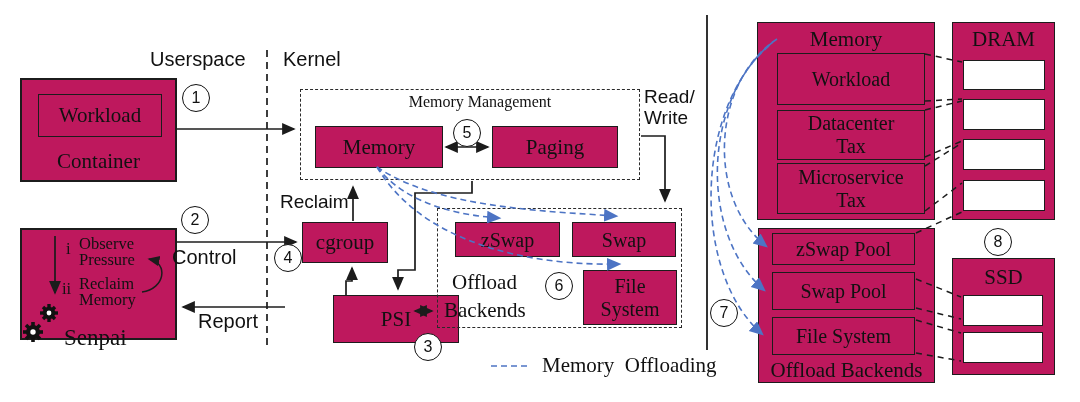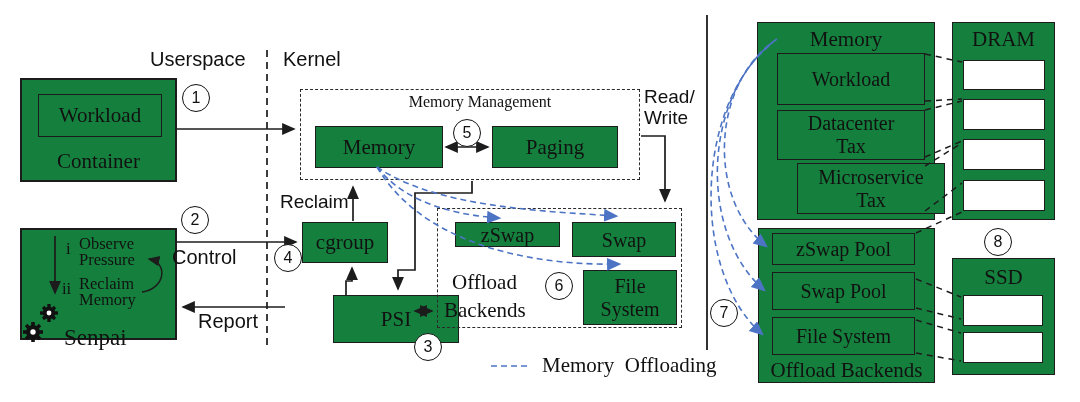--- a/index.html
+++ b/index.html
@@ -1,18 +1,18 @@
 <!DOCTYPE html>
 <html><head>
 <meta charset="utf-8">
 <style>
   html,body{margin:0;padding:0;background:#fff;}
   #stage{position:relative;width:1080px;height:402px;background:#fff;overflow:hidden;
          font-family:"Liberation Serif",serif;color:#111;}
-  .box{position:absolute;border:1.7px solid #1c1c1c;background:#15803d;display:flex;
+  .box{position:absolute;border:1.7px solid #1c1c1c;background:#be185d;display:flex;
        flex-direction:column;align-items:center;justify-content:center;text-align:center;
        box-sizing:border-box;}
   .thick{border-width:2px;}
   .dash{border:1.7px dashed #2a2a2a;background:transparent;}
   .serif{font-family:"Liberation Serif",serif;}
   .sans{font-family:"Liberation Sans",sans-serif;}
   .lbl{position:absolute;white-space:nowrap;}
   .f21{font-size:21px;line-height:23px;}
   .f20{font-size:20px;line-height:22px;}
   .f19{font-size:19px;line-height:21px;}
@@ -72,21 +72,21 @@
   <div class="lbl sans f19" style="left:280px;top:191px;">Reclaim</div>
 
   <div class="box" style="left:302px;top:222px;width:86px;height:41px;">
     <span class="serif f21">cgroup</span>
   </div>
   <div class="box" style="left:285px;top:295px;width:126px;height:48px;margin-left:48px;">
     <span class="serif f21">PSI</span>
   </div>
 
   <div class="box dash" style="left:437px;top:208px;width:245px;height:120px;"></div>
-  <div class="box" style="left:455px;top:222px;width:105px;height:25px;">
+  <div class="box" style="left:455px;top:222px;width:105px;height:35px;">
     <span class="serif f20">zSwap</span>
   </div>
   <div class="box" style="left:572px;top:222px;width:104px;height:35px;">
     <span class="serif f20">Swap</span>
   </div>
   <div class="lbl serif f21" style="left:452px;top:271px;">Offload</div>
   <div class="lbl serif f21" style="left:444px;top:299px;">Backends</div>
   <div class="box" style="left:583px;top:270px;width:94px;height:55px;">
     <span class="serif f20 seg2" style="display:block;">File</span>
     <span class="serif f20 seg2" style="display:block;">System</span>
@@ -96,21 +96,21 @@
 
   <div class="box" style="left:757px;top:22px;width:178px;height:198px;"></div>
   <div class="lbl serif f21" style="left:757px;top:28px;width:178px;text-align:center;">Memory</div>
   <div class="box" style="left:777px;top:53px;width:148px;height:52px;">
     <span class="serif f20 seg2" style="display:block;">Workload</span>
   </div>
   <div class="box" style="left:777px;top:110px;width:148px;height:50px;">
     <span class="serif f20 seg2" style="display:block;">Datacenter</span>
     <span class="serif f20 seg2" style="display:block;">Tax</span>
   </div>
-  <div class="box" style="left:777px;top:163px;width:148px;height:51px;margin-left:20px;">
+  <div class="box" style="left:777px;top:163px;width:148px;height:51px;">
     <span class="serif f20 seg2" style="display:block;">Microservice</span>
     <span class="serif f20 seg2" style="display:block;">Tax</span>
   </div>
 
   <div class="box" style="left:952px;top:22px;width:103px;height:198px;"></div>
   <div class="lbl serif f21" style="left:952px;top:28px;width:103px;text-align:center;">DRAM</div>
   <div class="slot" style="left:963px;top:60px;width:82px;height:30px;"></div>
   <div class="slot" style="left:963px;top:99px;width:82px;height:31px;"></div>
   <div class="slot" style="left:963px;top:139px;width:82px;height:31px;"></div>
   <div class="slot" style="left:963px;top:180px;width:82px;height:31px;"></div>

